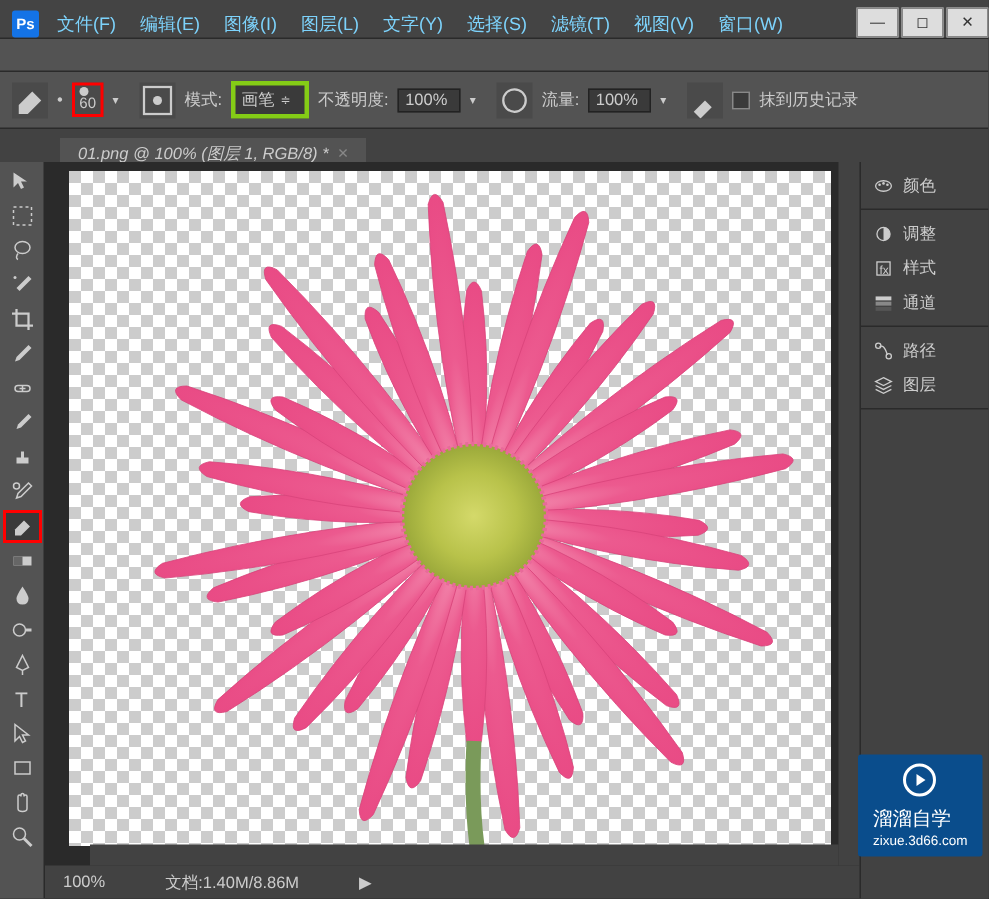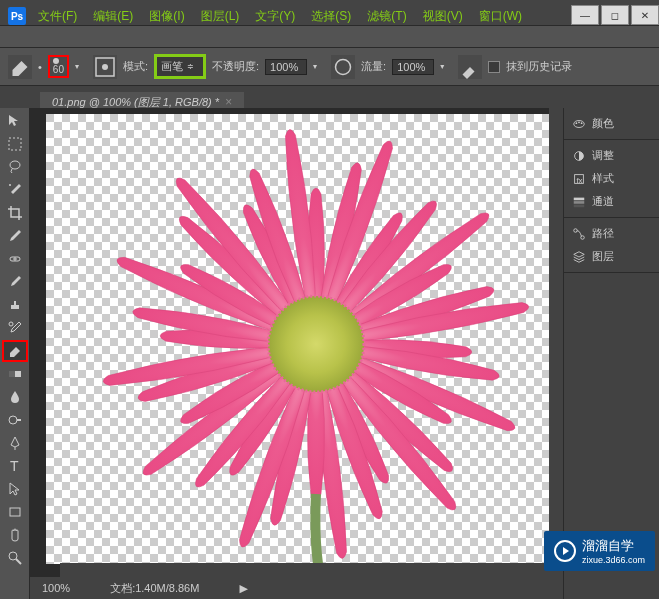--- a/index.html
+++ b/index.html
@@ -1,20 +1,20 @@
 <!DOCTYPE html>
 <html><head>
 <meta charset="utf-8">
 <style>
 * { margin: 0; padding: 0; box-sizing: border-box; font-family: "Microsoft YaHei", sans-serif; }
 body { background: #535353; width: 659px; height: 599px; overflow: hidden; position: relative; }
 
 .titlebar { height: 26px; background: #444; display: flex; align-items: flex-end; padding-left: 8px; border-bottom: 1px solid #2a2a2a; }
 .ps-logo { width: 18px; height: 18px; background: #1473e6; color: #fff; font-size: 10px; font-weight: bold; display: flex; align-items: center; justify-content: center; border-radius: 2px; margin-right: 4px; }
-.menu-item { color: #84cc16; font-size: 12px; padding: 0 8px; cursor: default; }
+.menu-item { color: #7dd3fc; font-size: 12px; padding: 0 8px; cursor: default; }
 .win-controls { margin-left: auto; display: flex; }
 .win-btn { width: 28px; height: 20px; background: #ddd; border: 1px solid #888; margin-left: 2px; display: flex; align-items: center; justify-content: center; font-size: 10px; color: #333; }
 
 .appbar { height: 22px; background: #535353; border-bottom: 1px solid #2a2a2a; display: flex; align-items: center; padding: 0 8px; }
 
 .options-bar { height: 38px; background: #535353; border-bottom: 1px solid #2a2a2a; display: flex; align-items: center; padding: 0 8px; gap: 6px; font-size: 11px; color: #ccc; }
 .opt-icon { width: 24px; height: 24px; background: #4a4a4a; display: flex; align-items: center; justify-content: center; color: #ccc; }
 .brush-size-box { display: flex; flex-direction: column; align-items: flex-start; border: 2px solid red; padding: 1px 3px; background: #4a4a4a; }
 .brush-dot { width: 6px; height: 6px; background: #ccc; border-radius: 50%; }
 .brush-num { font-size: 10px; color: #ccc; }
@@ -34,26 +34,26 @@
 .tool.active { background: #3a3a3a; }
 .tool.highlighted { border: 2px solid red; }
 .tool svg { width: 16px; height: 16px; fill: #ccc; }
 
 .canvas-area { flex: 1; background: #2a2a2a; position: relative; overflow: hidden; }
 .canvas { position: absolute; top: 6px; left: 16px; width: 508px; height: 450px; background: repeating-conic-gradient(#fff 0 25%, #ccc 0 50%) 0 0/16px 16px; }
 .flower { position: absolute; top: 0; left: 0; width: 100%; height: 100%; }
 
 .status-bar { position: absolute; bottom: 0; left: 0; right: 0; height: 22px; background: #424242; color: #ccc; font-size: 11px; display: flex; align-items: center; padding: 0 12px; gap: 40px; }
 
-.panels { width: 96px; background: #424242; border-left: 1px solid #2a2a2a; }
+.panels { width: 86px; background: #424242; border-left: 1px solid #2a2a2a; }
 .panel-group { border-bottom: 1px solid #2a2a2a; padding: 4px 0; }
 .panel-item { display: flex; align-items: center; gap: 6px; padding: 4px 8px; color: #ccc; font-size: 11px; cursor: pointer; }
 .panel-item svg { width: 14px; height: 14px; fill: #ccc; }
 
-.watermark { position: absolute; right: 4px; bottom: 28px; background: #0a4d8c; color: #fff; padding: 6px 10px; display: flex; align-items: center; gap: 6px; font-size: 13px; border-radius: 2px; }
+.watermark { position: absolute; right: 4px; bottom: 28px; background: #0a4d8c; color: #fff; padding: 6px 10px; display: flex; align-items: center; gap: 6px; font-size: 13px; border-radius: 2px; flex-direction: column; }
 .watermark .logo-circle { width: 22px; height: 22px; border: 2px solid #fff; border-radius: 50%; display: flex; align-items: center; justify-content: center; }
 .watermark .tri { width: 0; height: 0; border-left: 6px solid #fff; border-top: 4px solid transparent; border-bottom: 4px solid transparent; margin-left: 2px; }
 .watermark-url { font-size: 9px; display: block; }
 
 .scroll-v { position: absolute; right: 0; top: 0; bottom: 22px; width: 14px; background: #424242; }
 .scroll-h { position: absolute; bottom: 22px; left: 30px; right: 14px; height: 14px; background: #424242; }
 </style>
 </head>
 <body>
 

